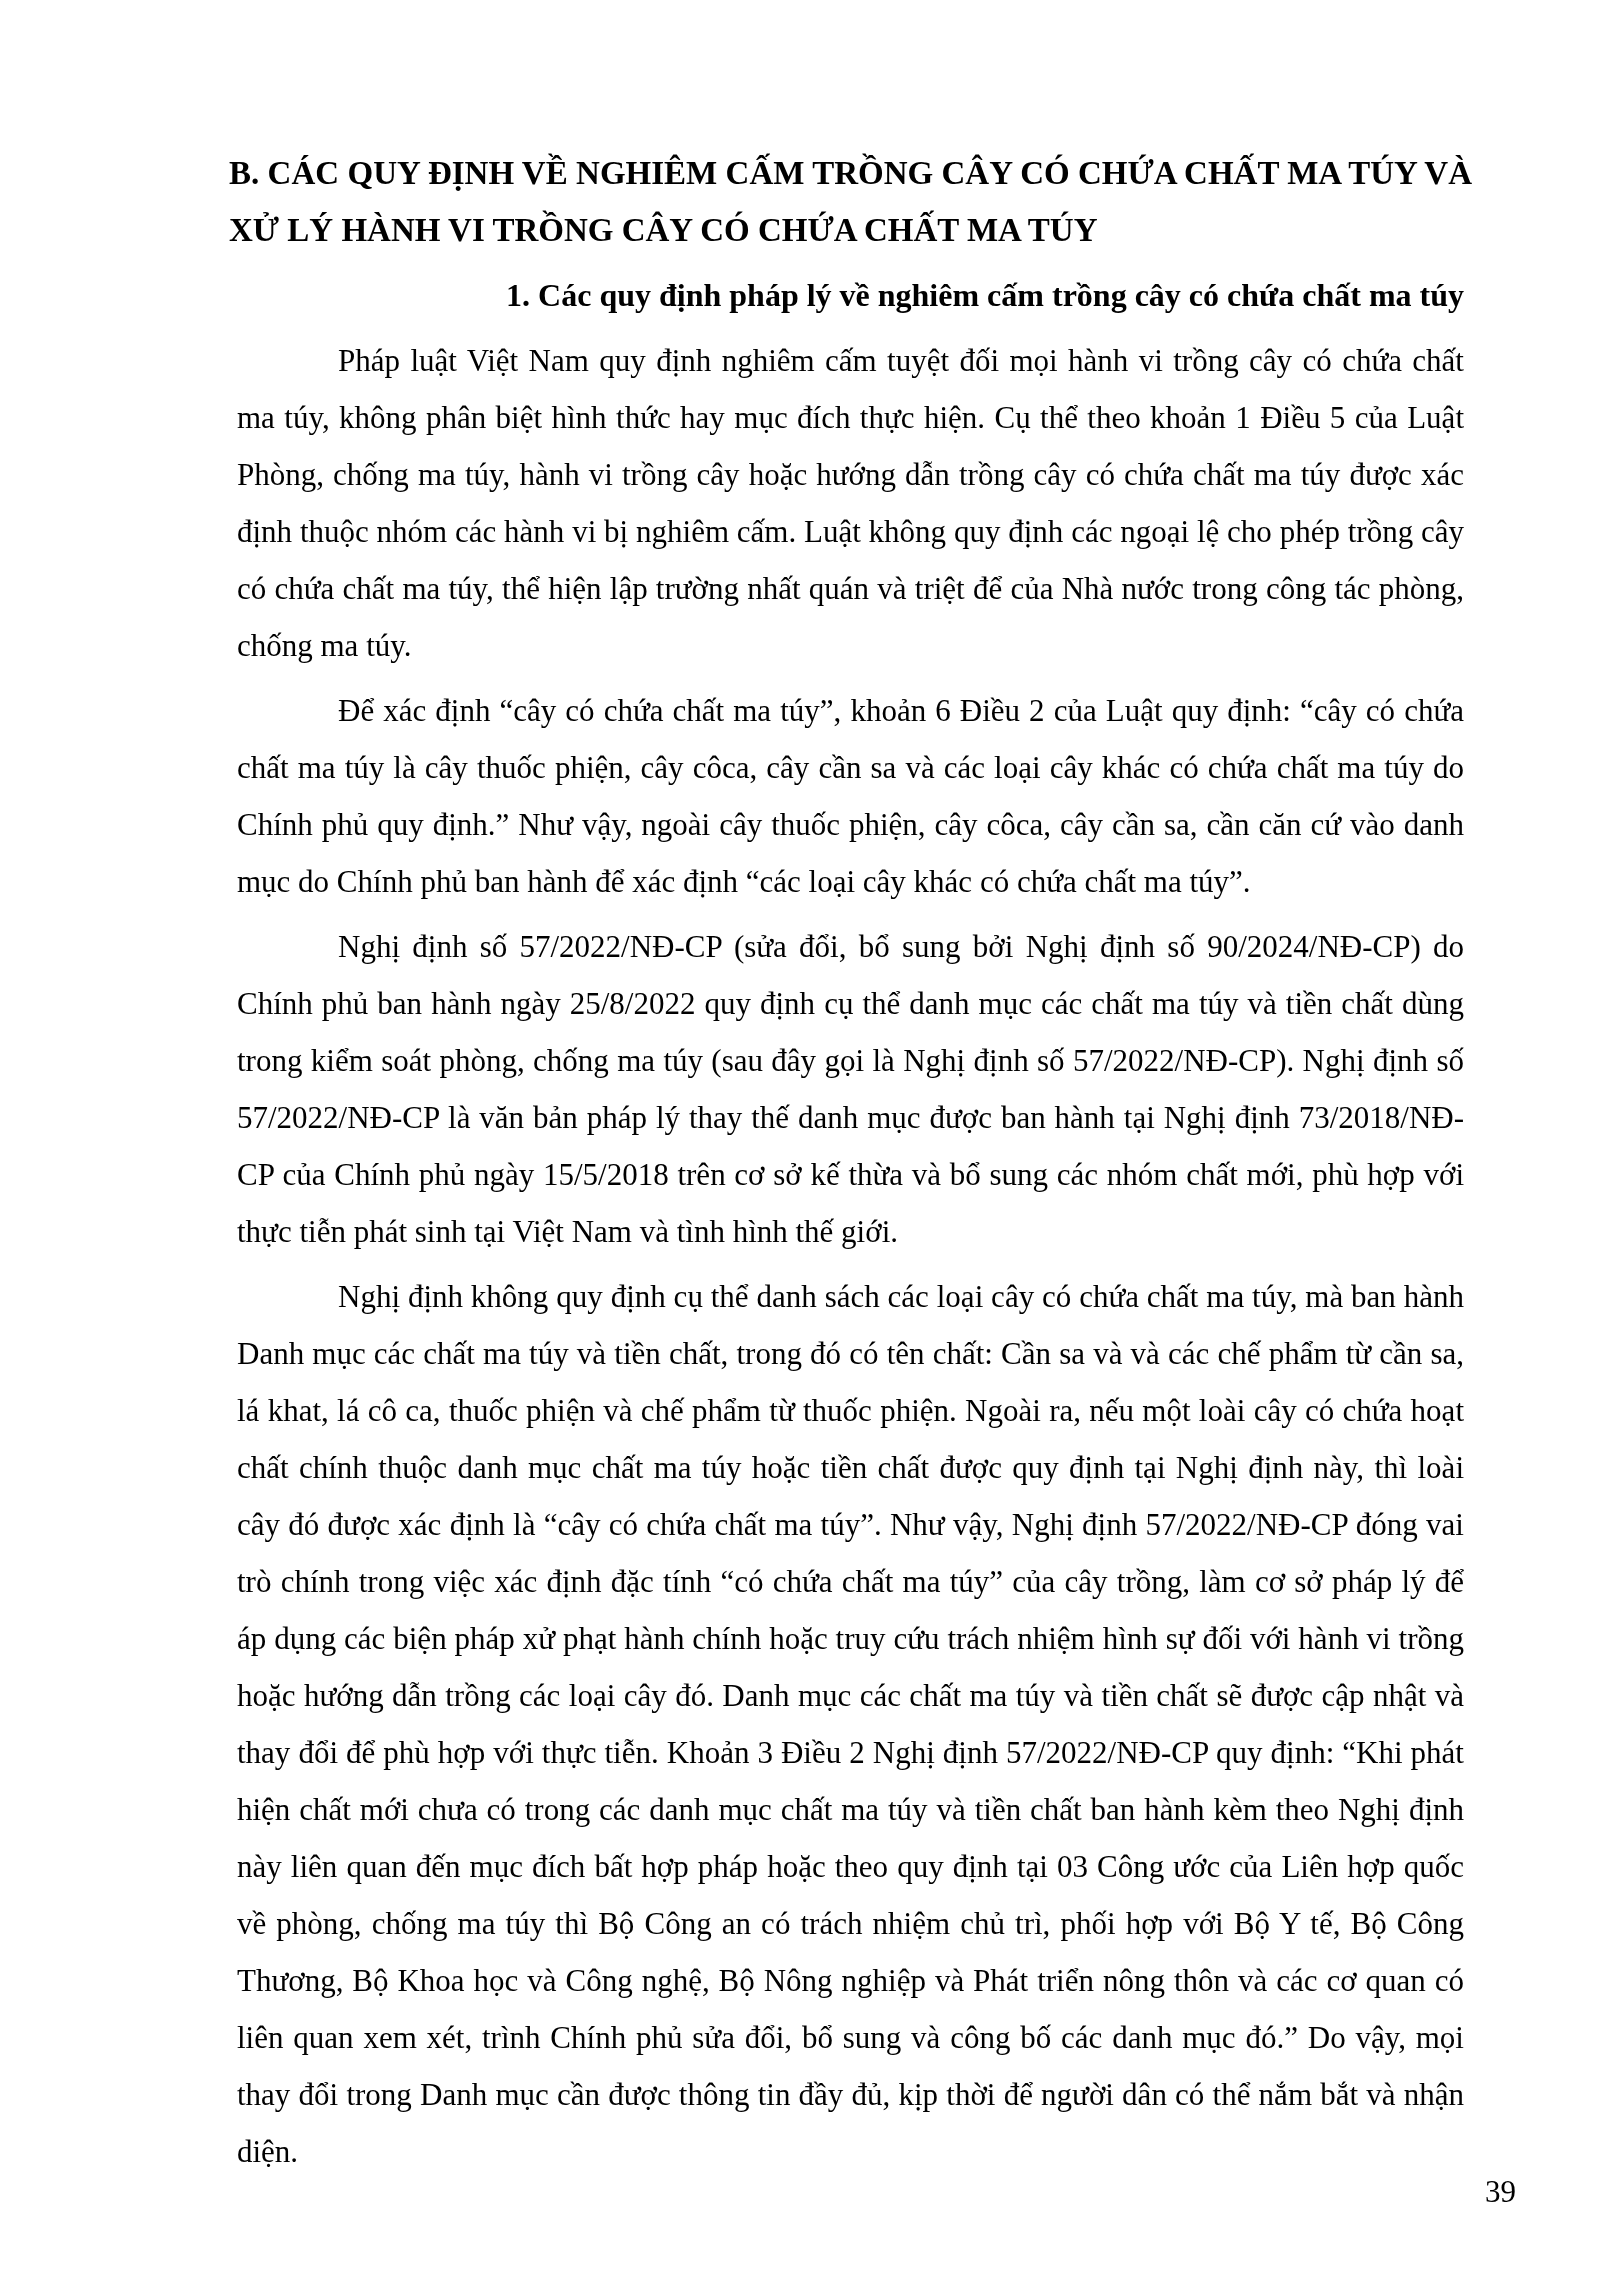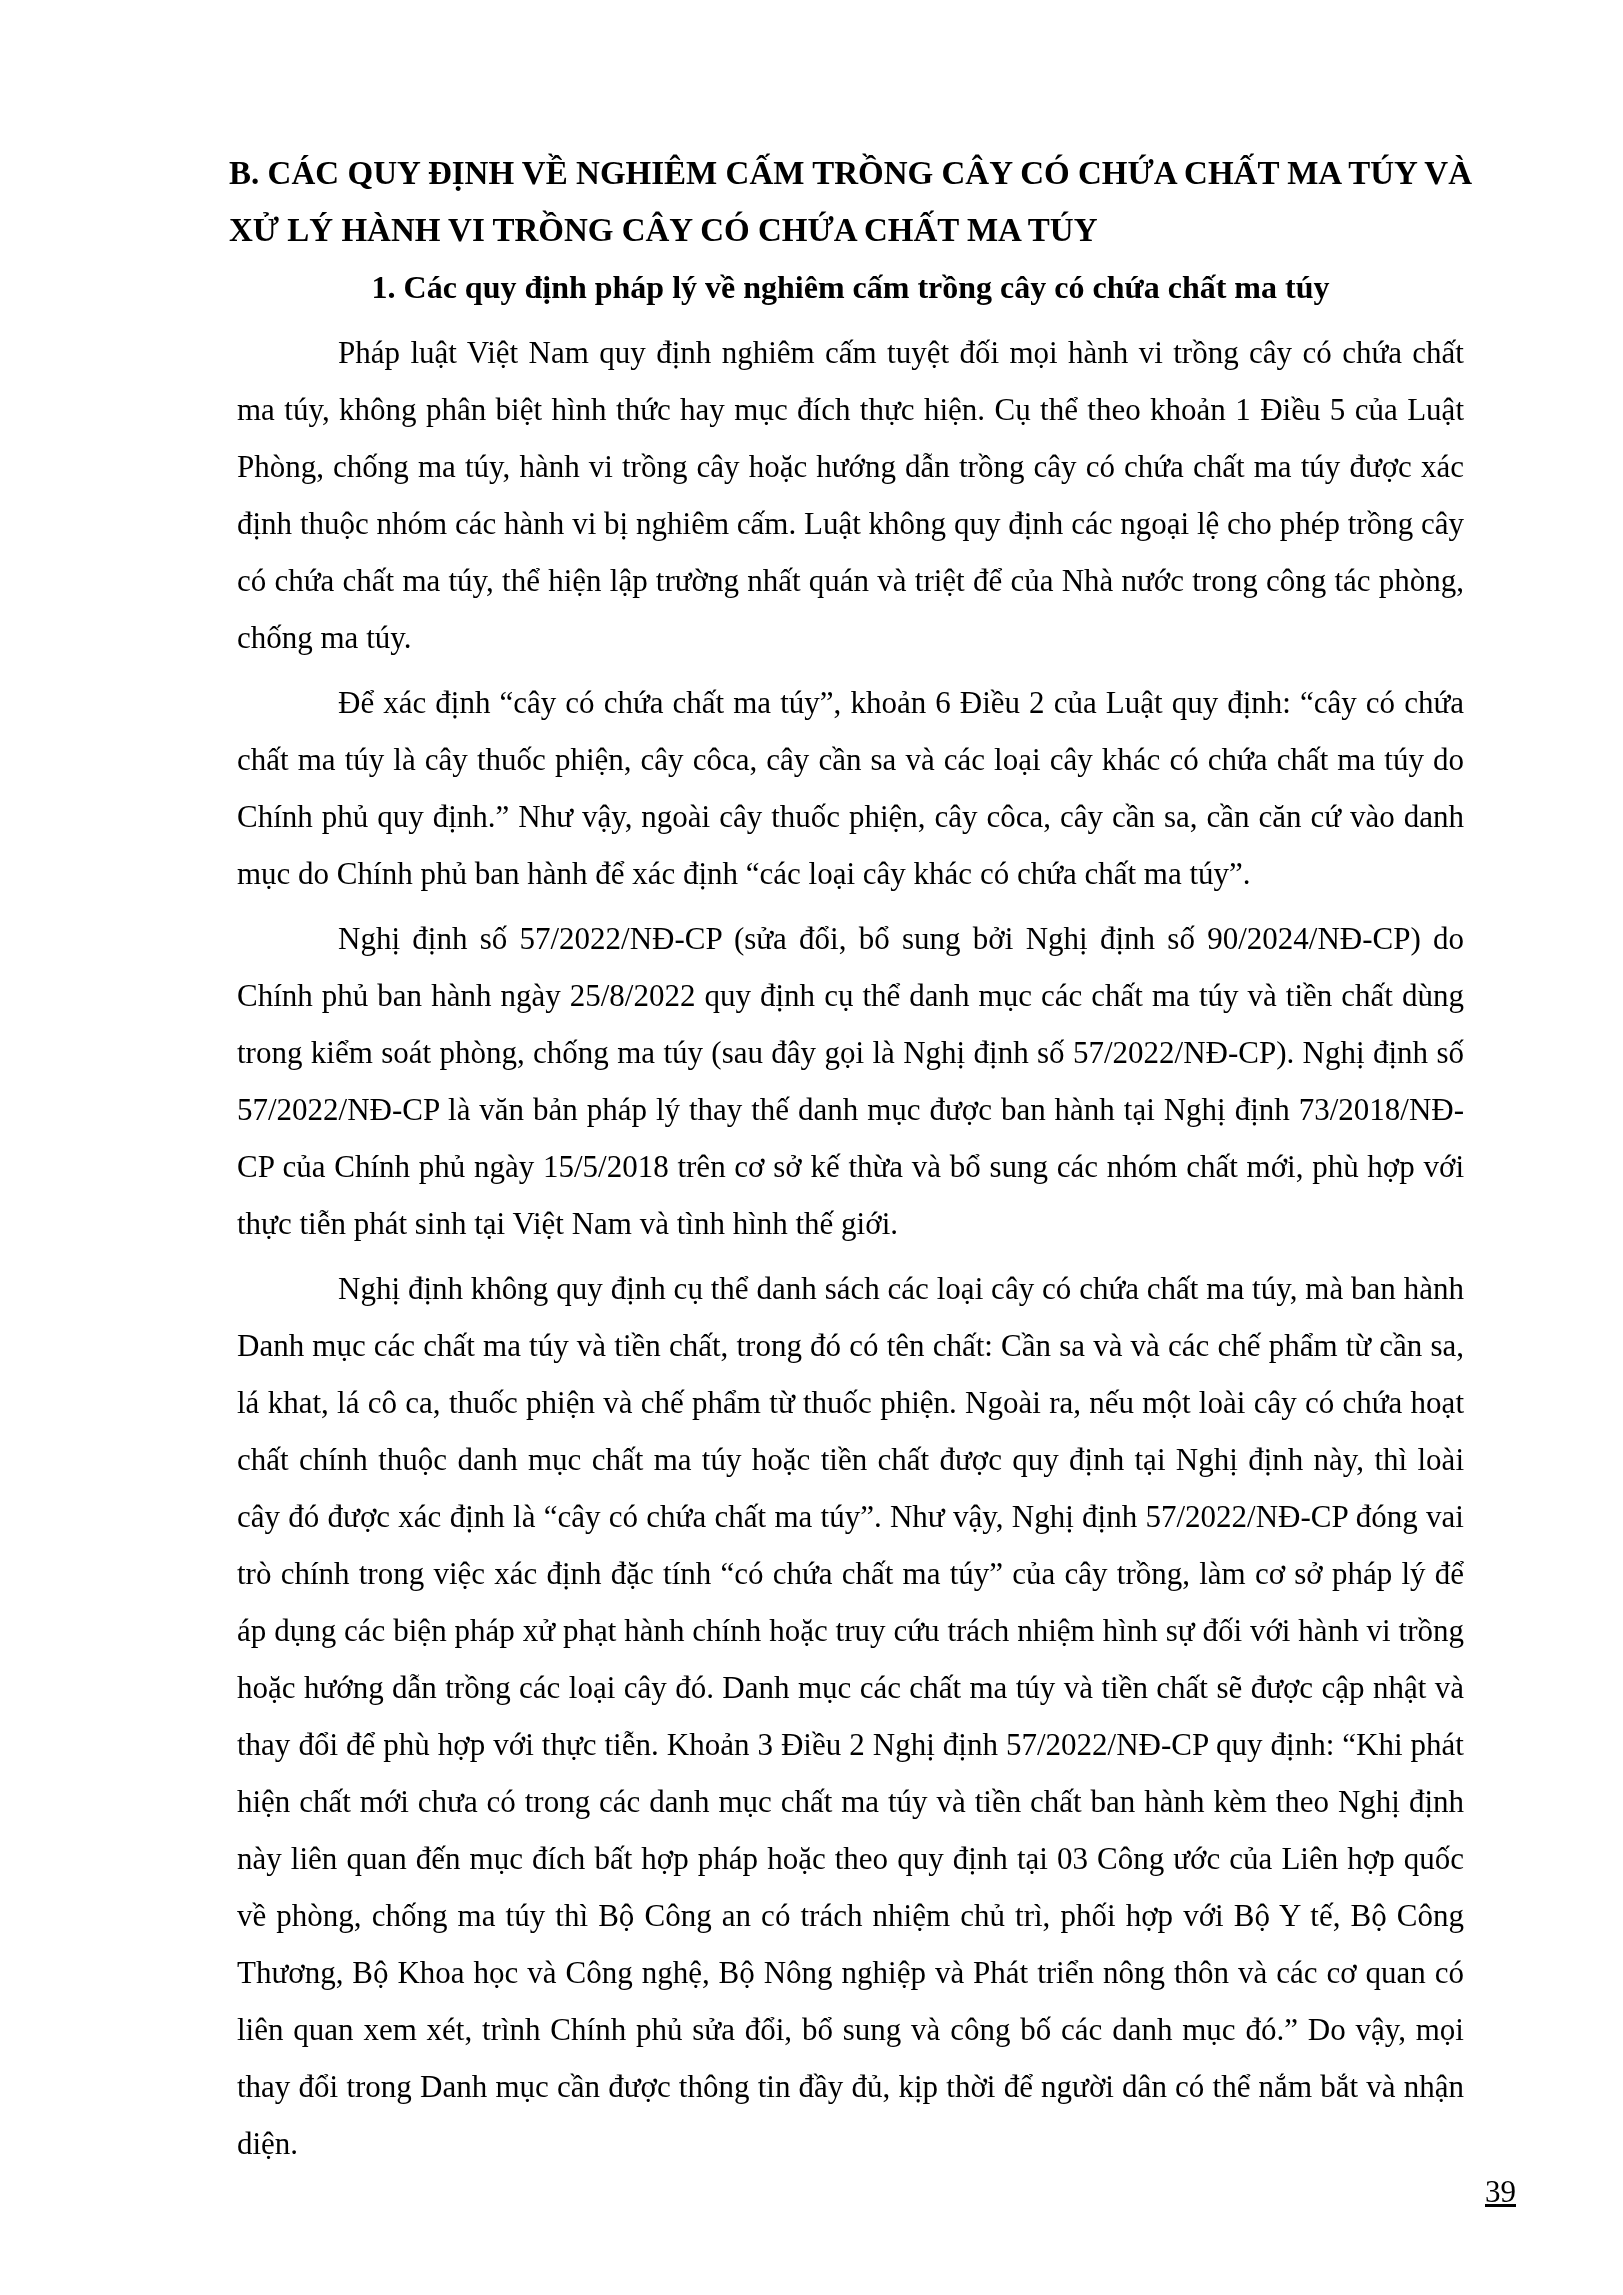--- a/index.html
+++ b/index.html
@@ -28,40 +28,39 @@
     font-weight: bold;
     line-height: 57px;
     text-align: justify;
     text-indent: 0;
     margin: 0;
   }
   .section-heading {
     font-size: 32px;
     font-weight: bold;
     line-height: 57px;
-    text-align: center;
+    text-align: right;
     text-indent: 0;
-    margin: 0;
+    margin: 8px;
   }
   .body-paragraph {
     font-size: 31px;
     font-weight: normal;
     line-height: 57px;
     text-align: justify;
     text-indent: 101px;
     margin: 8px;
   }
   .page-number {
     position: absolute;
     top: 2163px;
     right: 151px;
     font-size: 31px;
     line-height: 57px;
     text-align: right;
-    text-decoration: underline;
   }
 </style>
 </head>
 <body>
 
 <div class="page">
   <div class="content">
     <p class="doc-title">B. CÁC QUY ĐỊNH VỀ NGHIÊM CẤM TRỒNG CÂY CÓ CHỨA CHẤT MA TÚY VÀ XỬ LÝ HÀNH VI TRỒNG CÂY CÓ CHỨA CHẤT MA TÚY</p>
     <p class="section-heading">1. Các quy định pháp lý về nghiêm cấm trồng cây có chứa chất ma túy</p>
     <p class="body-paragraph">Pháp luật Việt Nam quy định nghiêm cấm tuyệt đối mọi hành vi trồng cây có chứa chất ma túy, không phân biệt hình thức hay mục đích thực hiện. Cụ thể theo khoản 1 Điều 5 của Luật Phòng, chống ma túy, hành vi trồng cây hoặc hướng dẫn trồng cây có chứa chất ma túy được xác định thuộc nhóm các hành vi bị nghiêm cấm. Luật không quy định các ngoại lệ cho phép trồng cây có chứa chất ma túy, thể hiện lập trường nhất quán và triệt để của Nhà nước trong công tác phòng, chống ma túy.</p>

